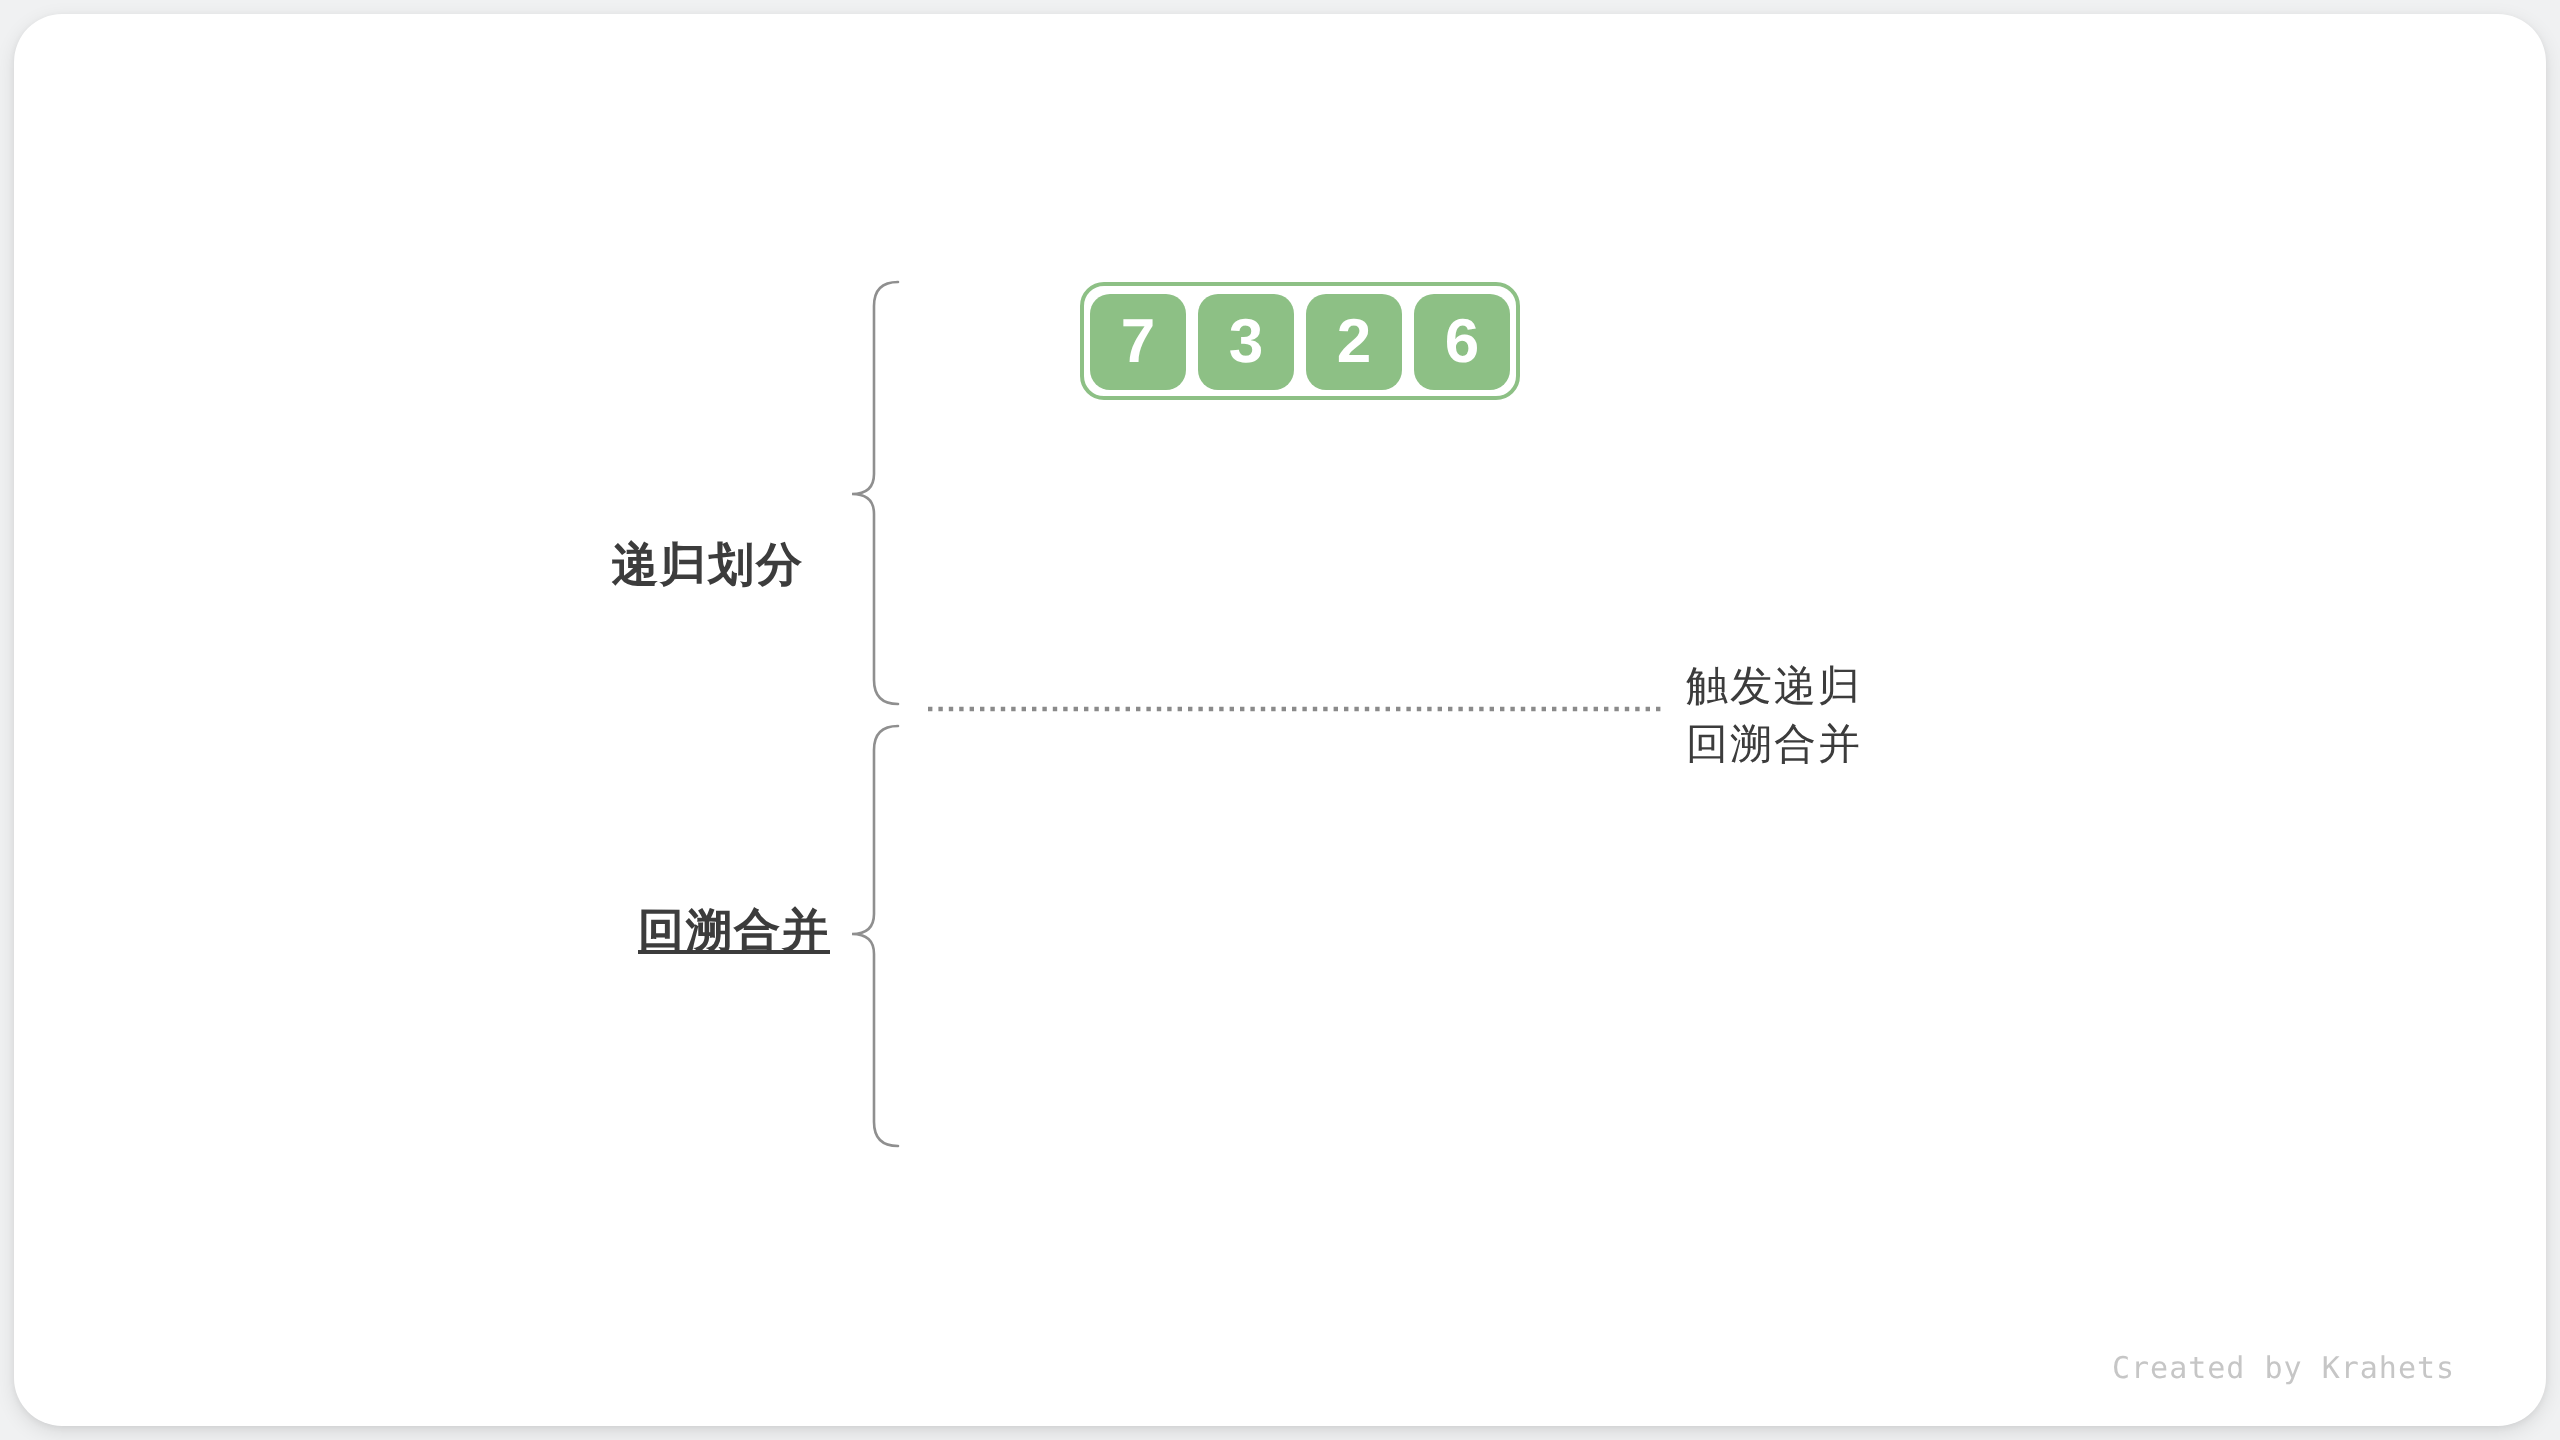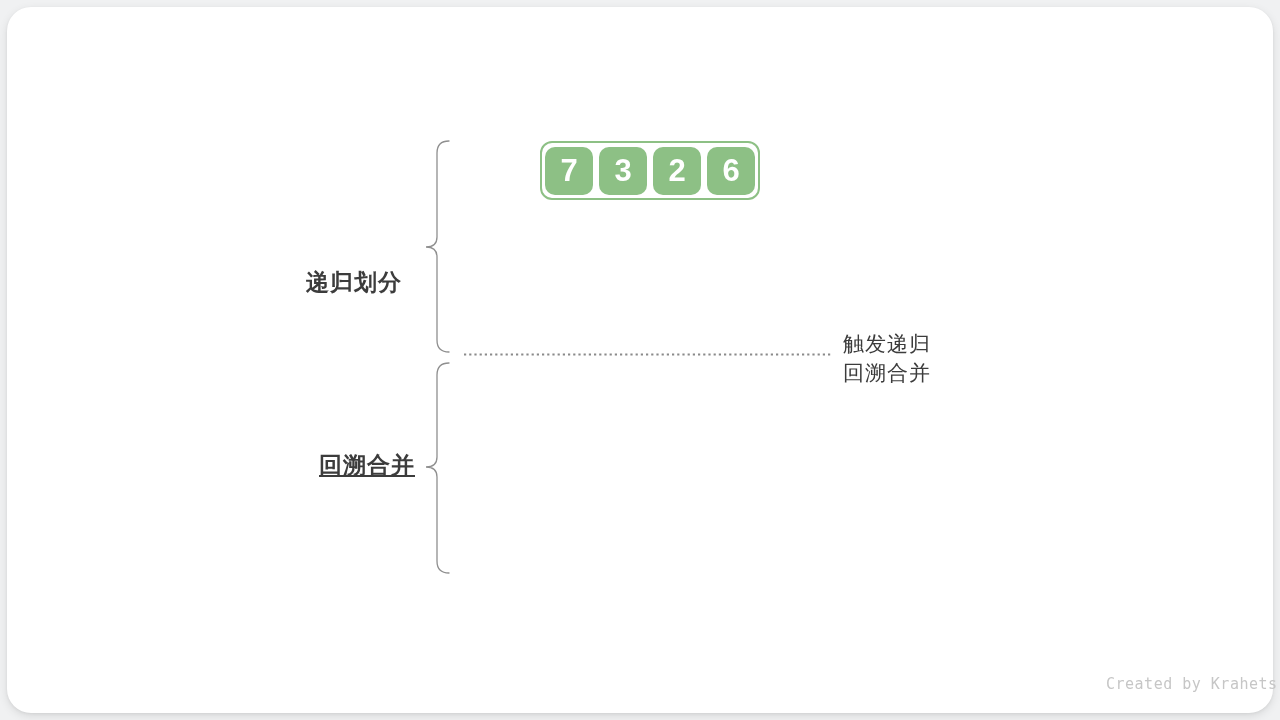--- a/index.html
+++ b/index.html
@@ -65,21 +65,21 @@
     left: 843px; top: 329px;
     color: var(--label-text, #3C3C3C);
     font-size: 21px;
     font-weight: 400;
     letter-spacing: 1px;
     line-height: 29px;
     white-space: nowrap;
   }
   .credit {
     position: absolute;
-    left: 1106px; top: 675px;
+    left: 1056px; top: 675px;
     color: var(--credit-text, #C6C6C6);
     font-family: "DejaVu Sans Mono", "Liberation Mono", monospace;
     font-size: 15px;
     letter-spacing: 0.5px;
     white-space: nowrap;
   }
 </style>
 </head>
 <body>
 

